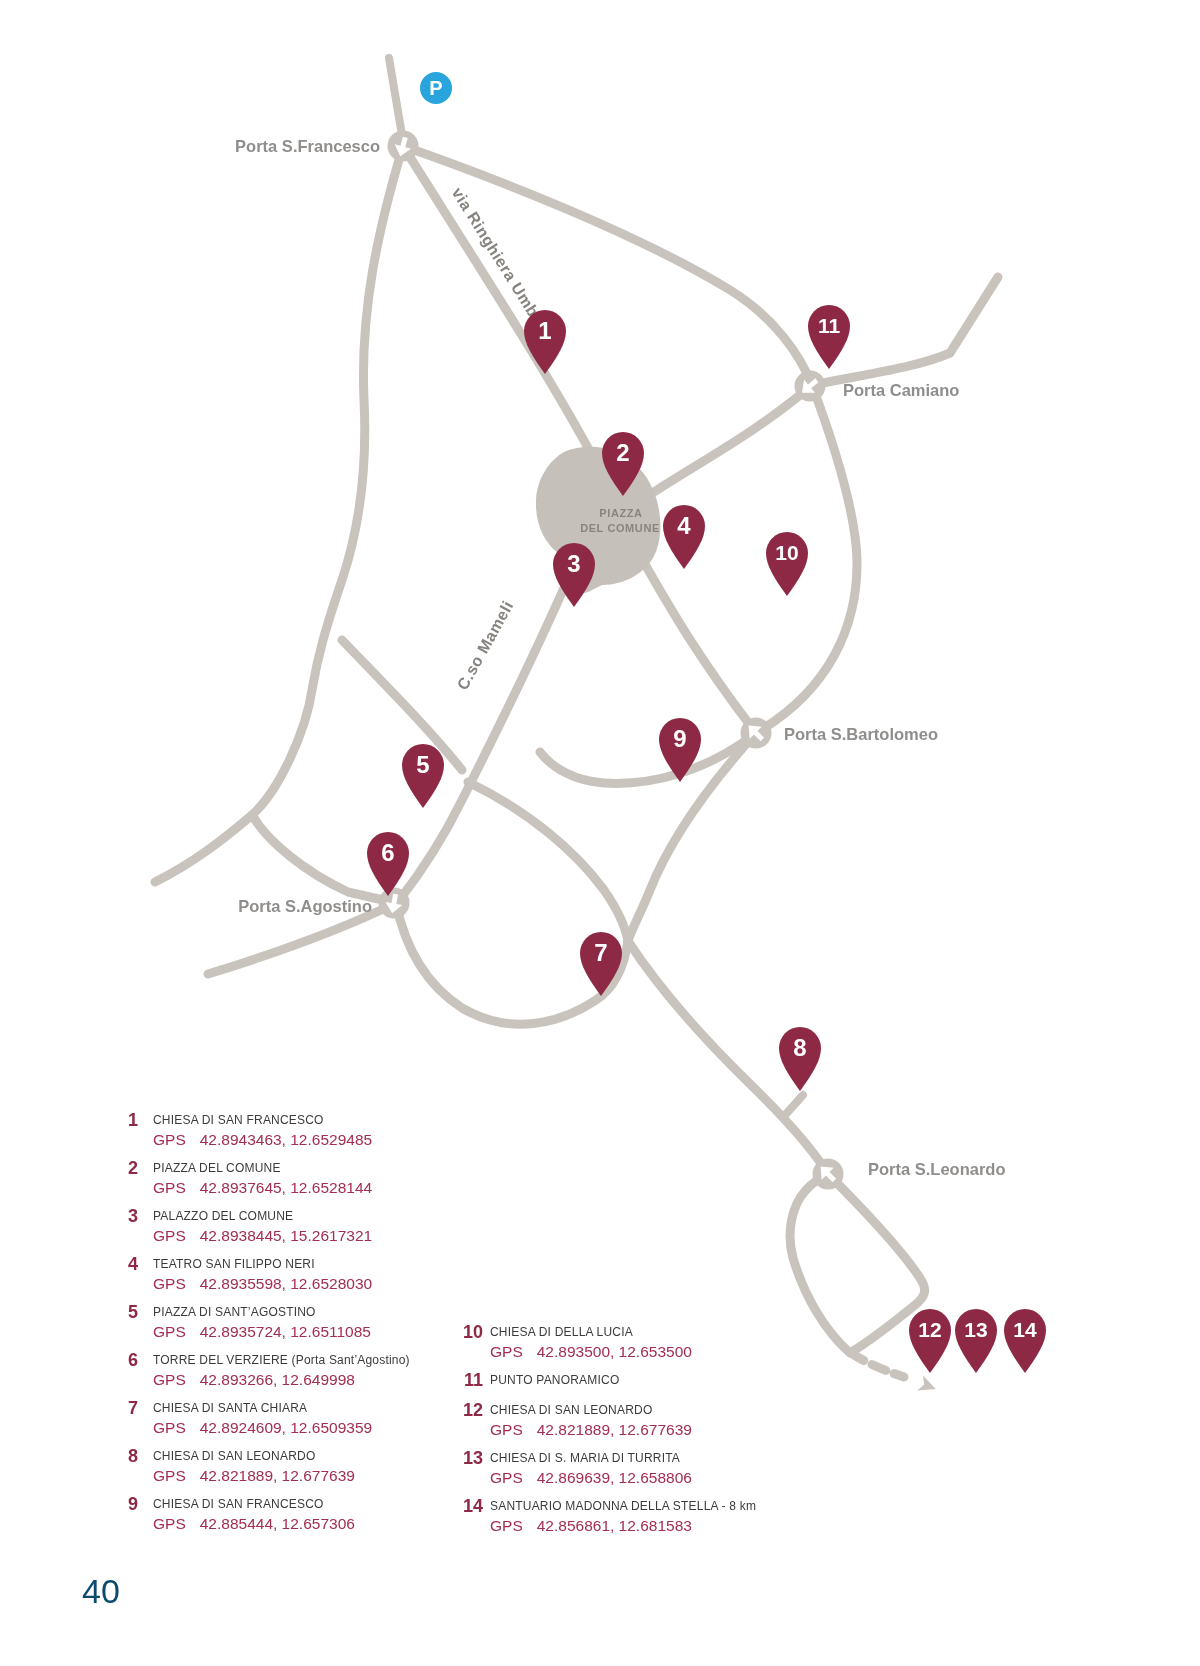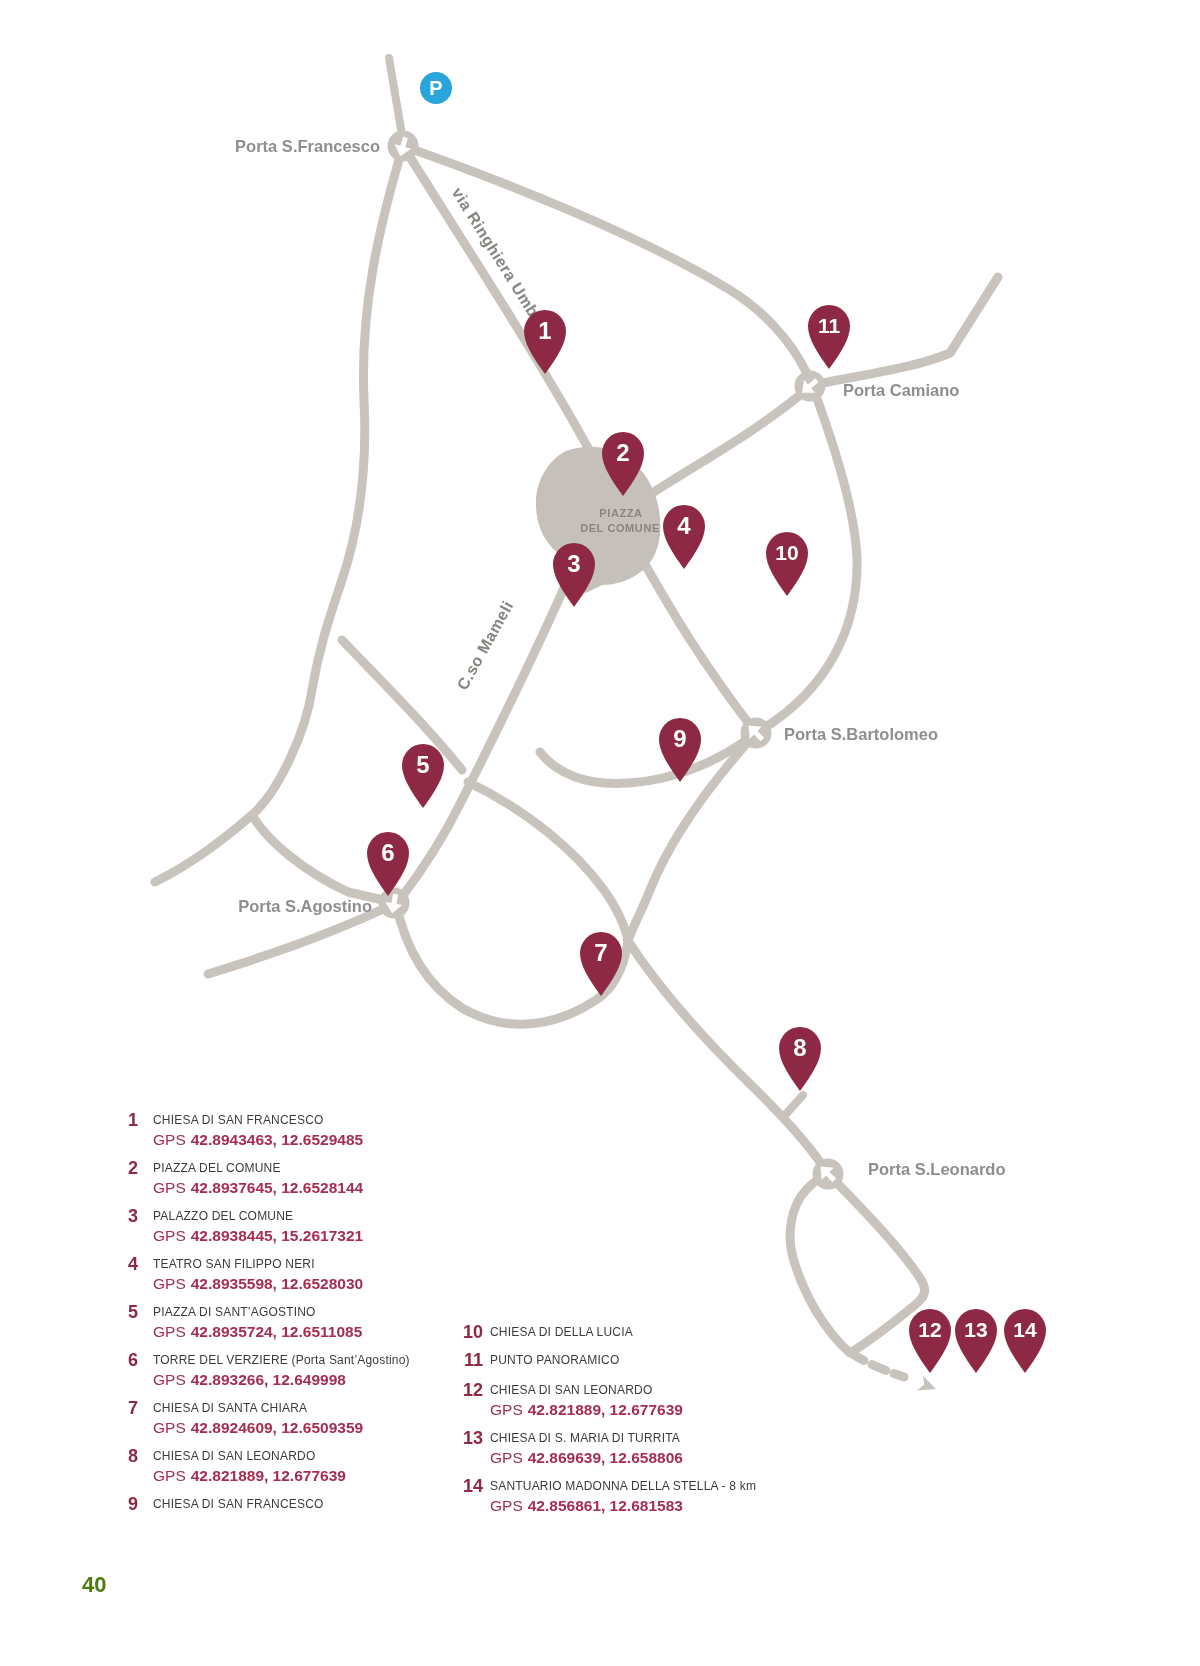--- a/index.html
+++ b/index.html
@@ -23,22 +23,22 @@
   .parking-p{fill:#ffffff;font-weight:bold;font-size:20px;text-anchor:middle;}
   .legend{position:absolute;}
   .legend .item{margin-bottom:8px;}
   .legend .item.no-gps{margin-bottom:10px;}
   .legend .row{display:flex;line-height:20px;white-space:nowrap;}
   .legend .num{display:inline-block;text-align:right;font-weight:bold;color:#8d2944;font-size:18px;flex:0 0 auto;}
   .col1 .num{width:30px;margin-right:15px;}
   .col2 .num{width:38px;margin-right:7px;}
   .legend .title{color:#3b3b3b;font-size:12px;letter-spacing:.2px;}
   .legend .gps{padding-left:45px;line-height:20px;font-size:15.5px;color:#a42d52;white-space:nowrap;}
-  .legend .gps .gps-val{font-weight:bold;margin-left:5px;}
-  .page-number{position:absolute;left:82px;top:1572px;font-size:22px;color:#4d7c0f;font-weight:bold;}
+  .legend .gps .gps-val{font-weight:normal;margin-left:14px;}
+  .page-number{position:absolute;left:82px;top:1572px;font-size:34px;color:#0c4a6e;}
 </style>
 </head>
 <body>
 
 <svg width="1200" height="1666" viewBox="0 0 1200 1666">
 
   <g>
     <path class="road road-thin" d="M 389,58 L 404,147"></path>
     <path class="road" d="M 403,146 C 500,180 640,235 730,290 C 775,318 800,355 812,385"></path>
     <path class="road" d="M 812,385 C 880,372 920,366 950,353 L 998,277"></path>
@@ -216,29 +216,31 @@
         <span class="num">8</span>
         <span class="title">CHIESA DI SAN LEONARDO</span>
       </div>
     <div class="gps"><span class="gps-label">GPS</span><span class="gps-val">42.821889, 12.677639</span></div>
   </div>
   <div class="item">
     <div class="row">
         <span class="num">9</span>
         <span class="title">CHIESA DI SAN FRANCESCO</span>
       </div>
+    <div class="gps"><span class="gps-label">GPS</span><span class="gps-val">42.885444, 12.657306</span></div>
   </div>
 </div>
 
 <div class="legend col2" style="left:445px;top:1322px;">
   <div class="item">
     <div class="row">
         <span class="num">10</span>
         <span class="title">CHIESA DI DELLA LUCIA</span>
       </div>
+    <div class="gps"><span class="gps-label">GPS</span><span class="gps-val">42.893500, 12.653500</span></div>
   </div>
   <div class="item no-gps">
     <div class="row">
         <span class="num">11</span>
         <span class="title">PUNTO PANORAMICO</span>
       </div>
   </div>
   <div class="item">
     <div class="row">
         <span class="num">12</span>

